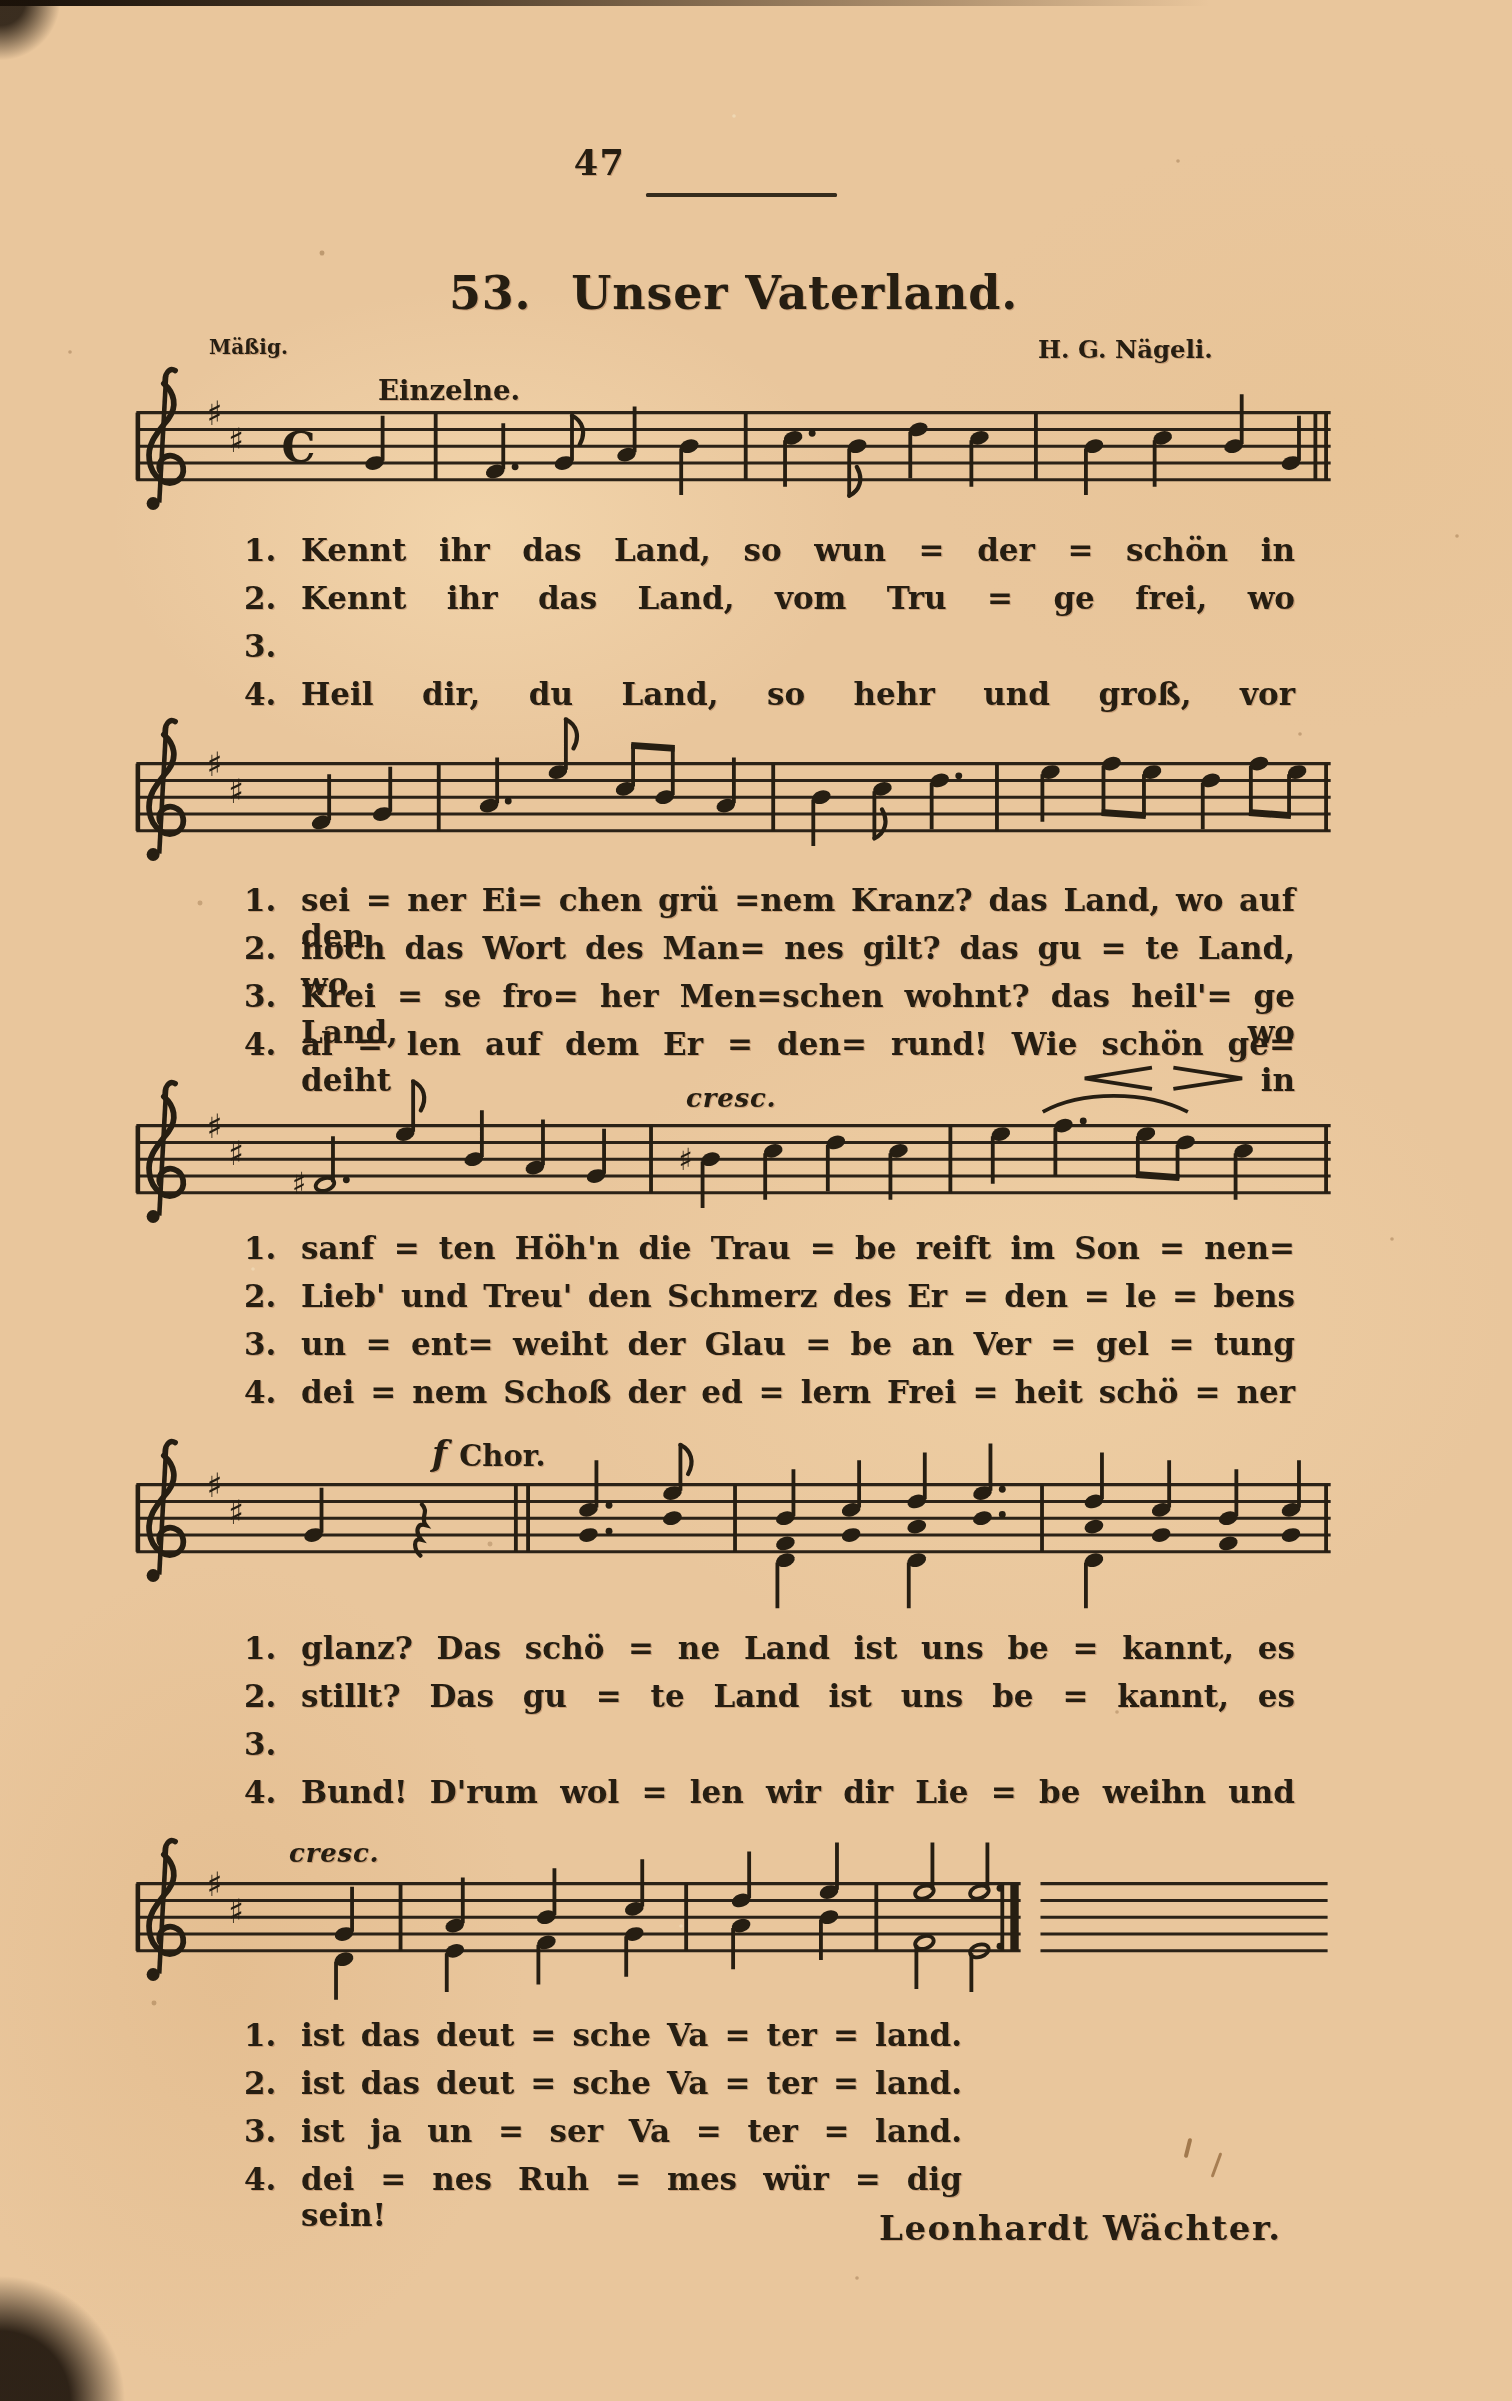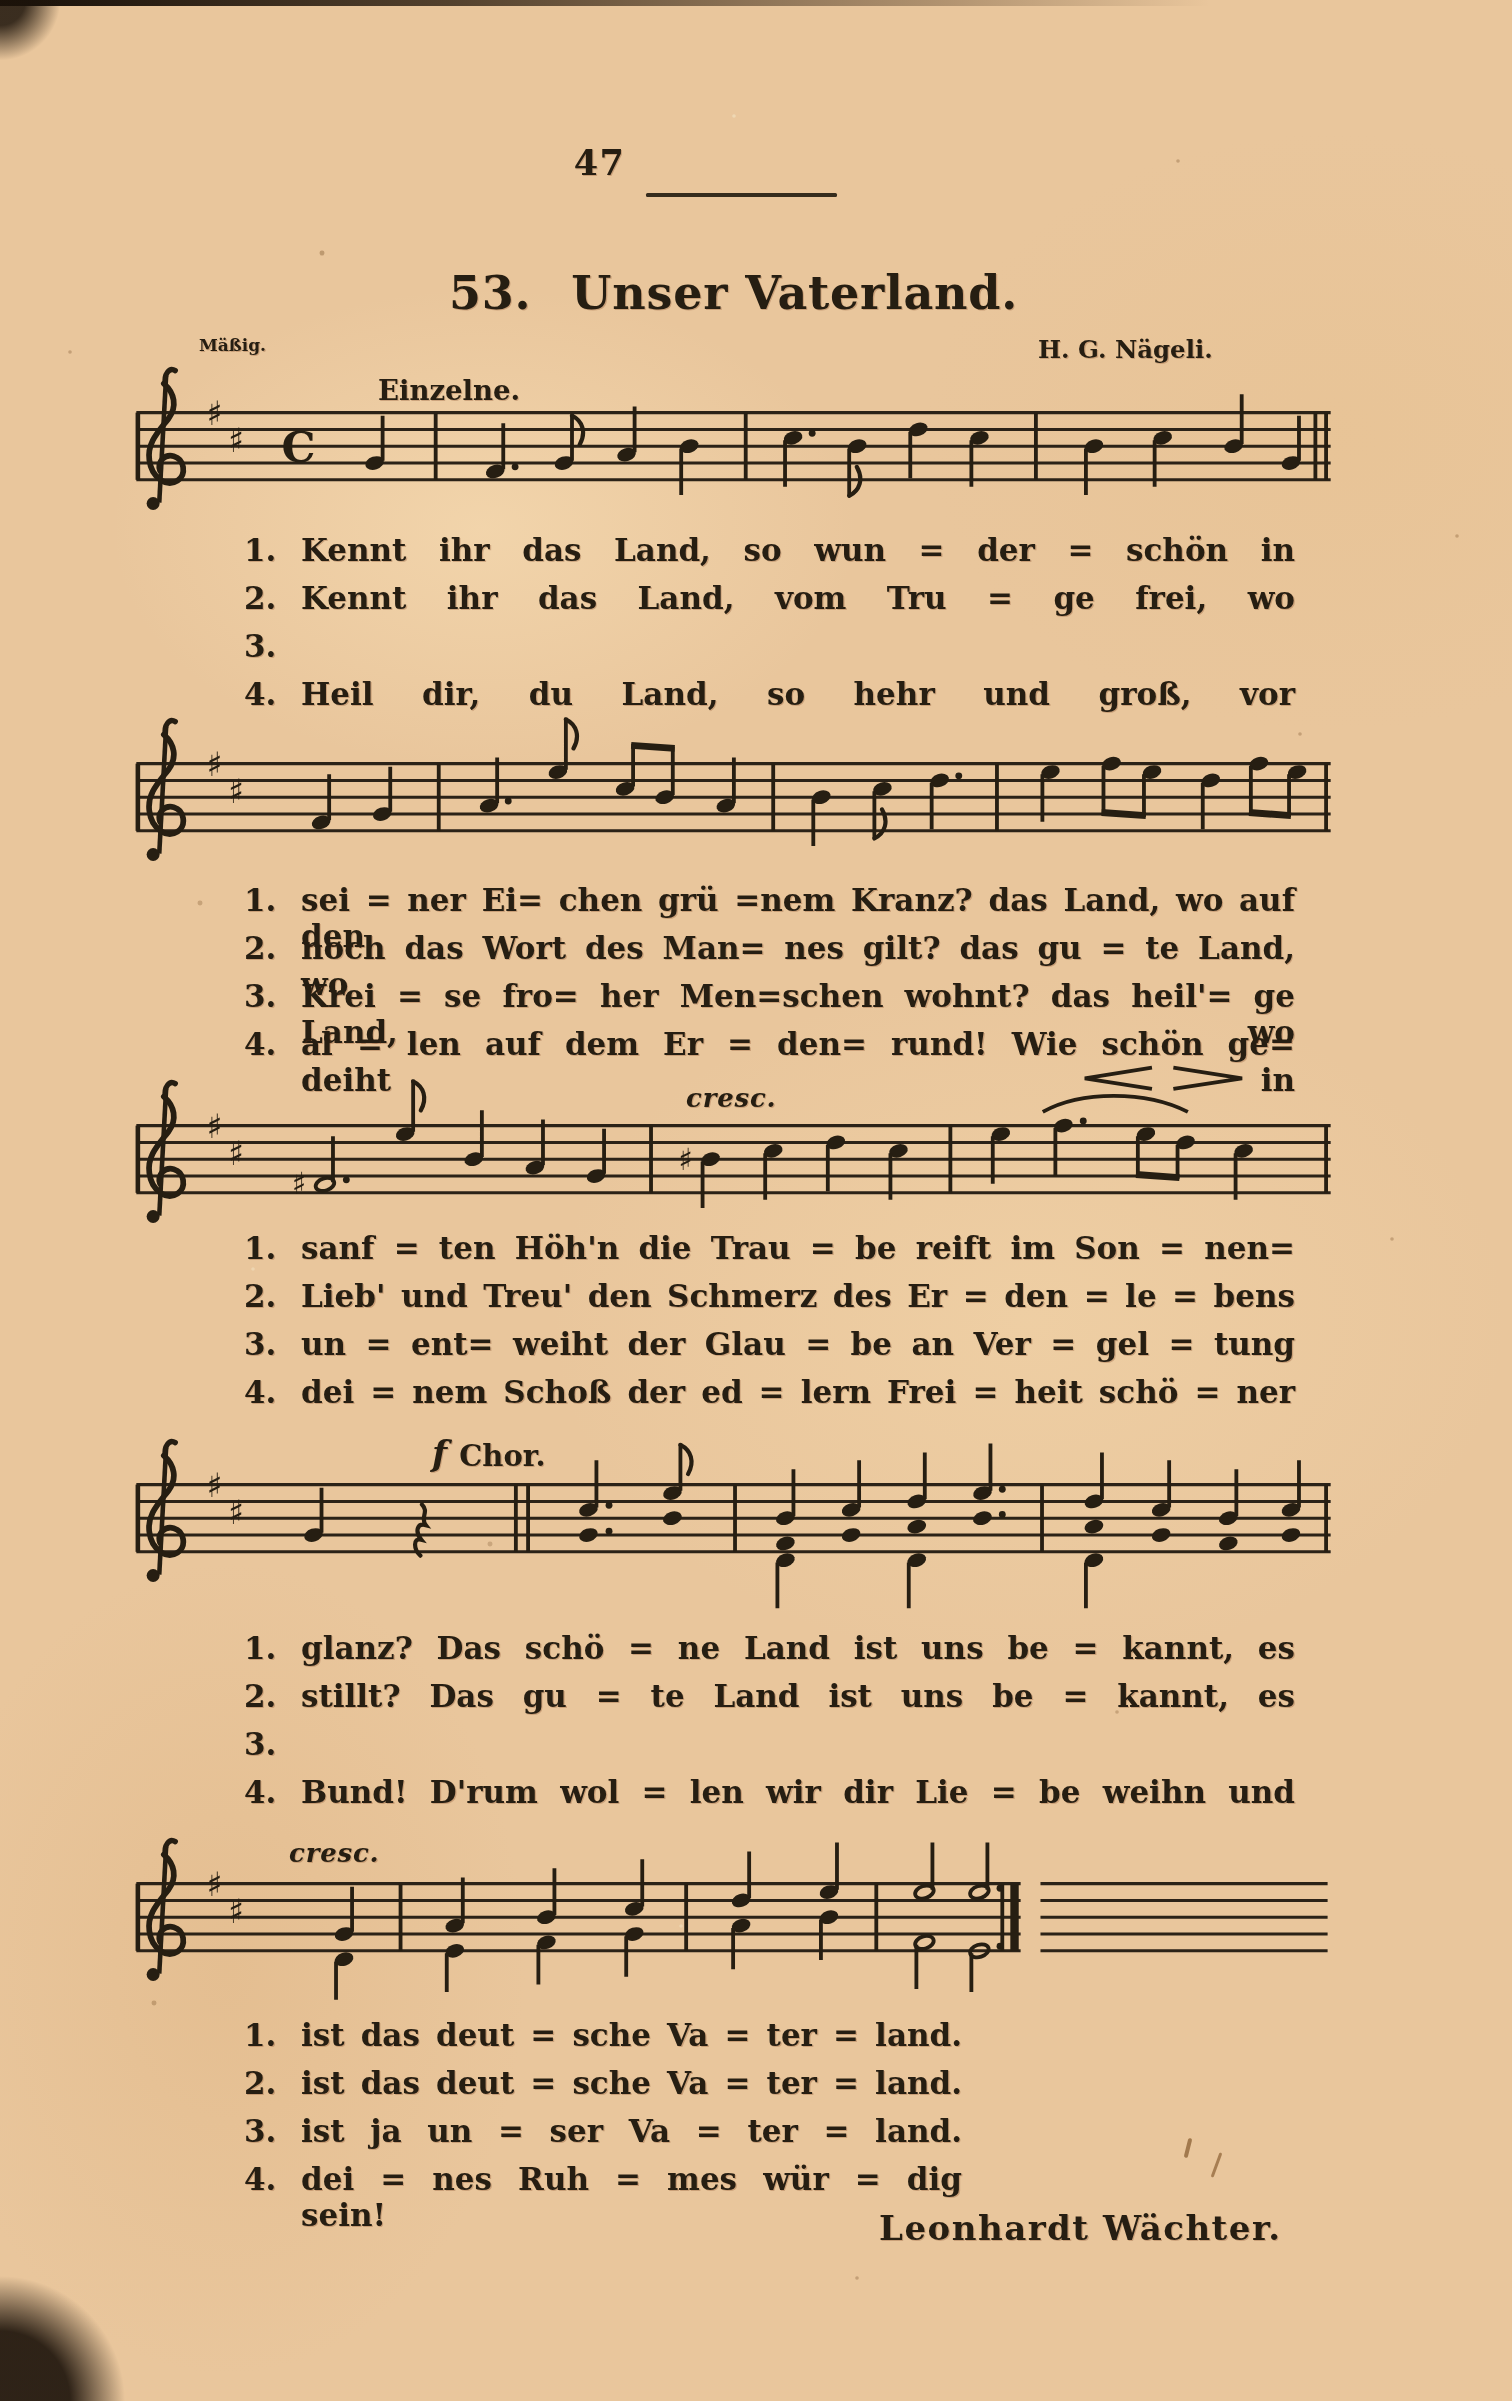--- a/index.html
+++ b/index.html
@@ -27,21 +27,21 @@
   .abs{position:absolute;}
   .ink{color:var(--ink); text-shadow:1.1px 1.1px 0 rgba(121,62,28,.28);}
   .b{font-weight:700;}
 
   .page-number{top:142px;left:0;width:1199px;text-align:center;font-size:35px;letter-spacing:1.5px;}
   .page-rule{top:193px;left:646px;width:191px;height:3.8px;background:var(--ink);opacity:.92;border-radius:1.5px;}
 
   .title-row{top:266px;left:0;width:1467px;text-align:center;font-size:46px;letter-spacing:0.8px;white-space:nowrap;}
   .title-row .num{margin-right:40px;margin-top:13px;}
 
-  .tempo{top:335px;left:199px;font-size:17px;}
+  .tempo{top:335px;left:209px;font-size:20px;}
   .composer{top:335px;left:1038px;font-size:24.4px;}
   .einzelne{top:374px;left:378px;font-size:27.5px;}
 
   .staff{left:130px;width:1207px;height:252px;}
   .staff svg{display:block;width:1207px;height:252px;fill:var(--ink);}
   .staff text{fill:var(--ink);}
   .sig{font-family:"DejaVu Sans", sans-serif;font-size:44px;font-weight:700;}
   .acc{font-family:"DejaVu Sans", sans-serif;font-size:40px;font-weight:700;}
   .tsig{font-family:"DejaVu Serif", serif;font-size:56px;font-weight:700;}
 

